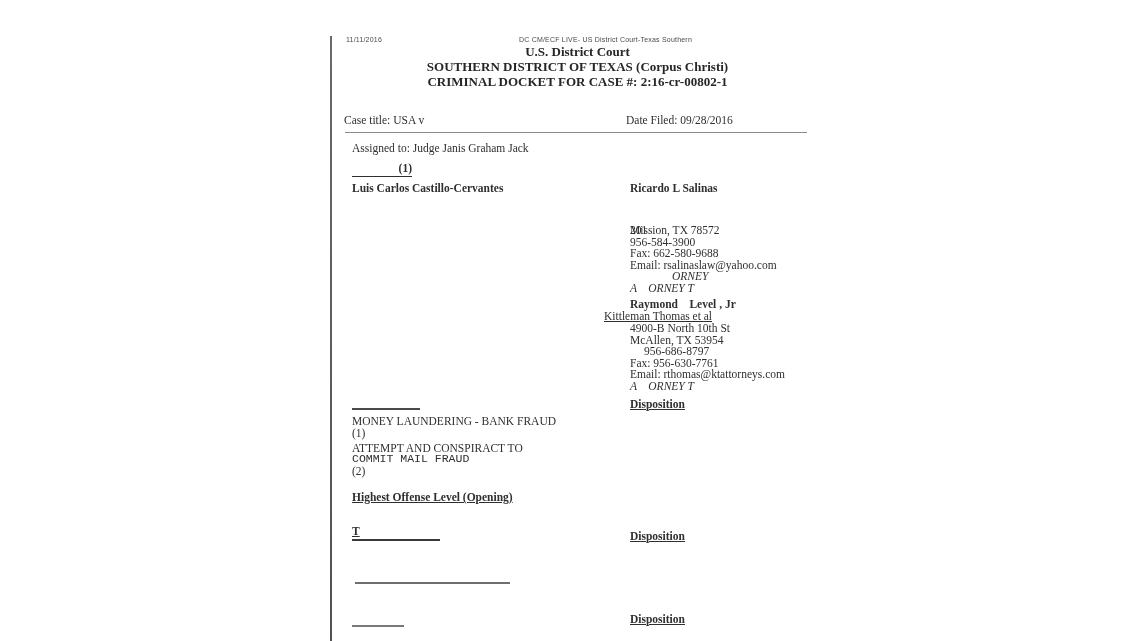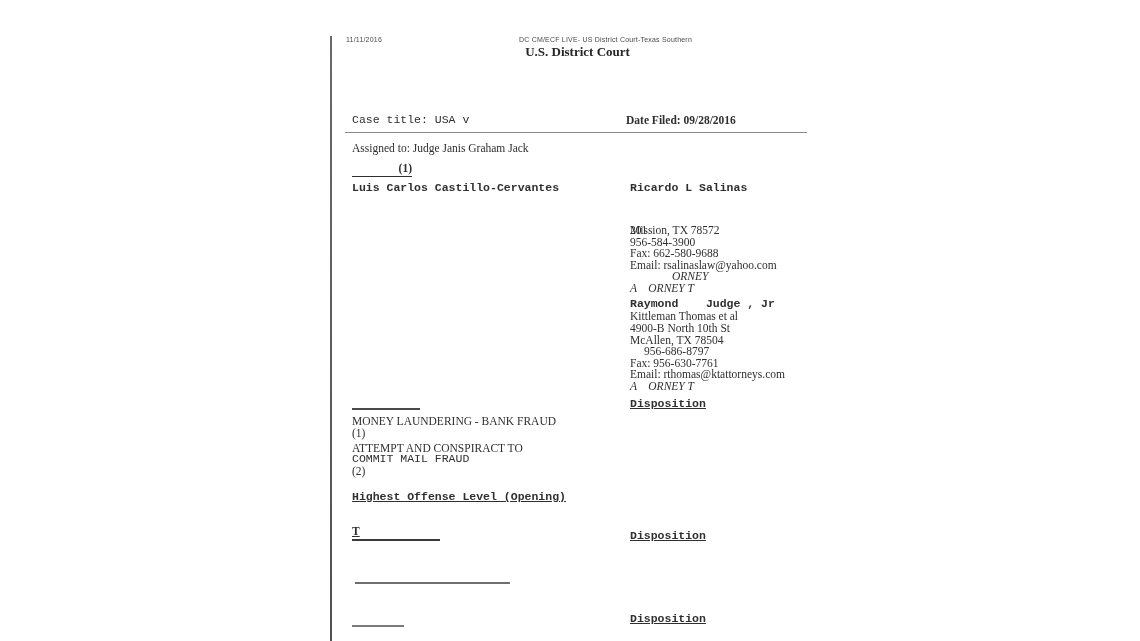--- a/index.html
+++ b/index.html
@@ -14,21 +14,21 @@
     margin-top: 36px;
   }
   .txt{
     position:absolute;
     font-family:"Liberation Serif", serif;
     font-size:11.5px;
     line-height:12px;
     color:#2f2f2f;
     white-space:pre;
   }
-  .b{font-weight:bold;font-family:Liberation Mono, monospace;}
+  .b{font-weight:bold;}
   .i{font-style:italic;}
   .u{text-decoration:underline;}
   .tiny{
     font-family:"Liberation Sans", sans-serif;
     font-size:7px;
     color:#4a4a4a;
     letter-spacing:0.2px;
   }
   .title-block{
     position:absolute;
@@ -80,44 +80,46 @@
 <div id="canvas">
 
   <div class="page-left-edge"></div>
   <div class="page-bottom-edge"></div>
 
   <div class="txt tiny" style="left:346px;top:-2px;">11/11/2016</div>
   <div class="txt tiny" style="left:519px;top:-2px;">DC CM/ECF LIVE- US District Court-Texas Southern</div>
 
   <div class="title-block">
     <div>U.S. District Court</div>
+    <div>SOUTHERN DISTRICT OF TEXAS (Corpus Christi)</div>
+    <div>CRIMINAL DOCKET FOR CASE #: 2:16-cr-00802-1</div>
   </div>
 
-  <div class="txt" style="left:352px;top:78px;font-family:Liberation Mono, monospace;">Case title: USA v</div>
-  <div class="txt" style="left:626px;top:78px;font-weight:bold;">Date Filed: 09/28/2016</div>
+  <div class="txt" style="left:344px;top:78px;">Case title: USA v</div>
+  <div class="txt" style="left:626px;top:78px;">Date Filed: 09/28/2016</div>
   <div class="rule" style="left:345px;top:96px;width:462px;"></div>
 
   <div class="txt" style="left:352px;top:106px;">Assigned to: Judge Janis Graham Jack</div>
 
   <div class="num-underline" style="left:352px;top:126px;width:60px;height:14px;">(1)</div>
   <div class="txt b" style="left:352px;top:146px;">Luis Carlos Castillo-Cervantes</div>
 
   <div class="txt b" style="left:630px;top:146px;">Ricardo L Salinas</div>
   <div class="txt" style="left:630px;top:188px;">201</div>
   <div class="txt" style="left:630px;top:188px;">Mission, TX 78572</div>
   <div class="txt" style="left:630px;top:200px;">956-584-3900</div>
   <div class="txt" style="left:630px;top:211px;">Fax: 662-580-9688</div>
   <div class="txt" style="left:630px;top:223px;">Email: rsalinaslaw@yahoo.com</div>
   <div class="txt i" style="left:672px;top:234px;">ORNEY</div>
   <div class="txt i" style="left:630px;top:246px;">A    ORNEY T</div>
 
-  <div class="txt b" style="left:630px;top:262px;">Raymond    Judge , Jr</div>
-  <div class="txt" style="left:630px;top:274px;">Kittleman Thomas et al</div>
+  <div class="txt b" style="left:630px;top:262px;">Raymond    Level , Jr</div>
+  <div class="txt" style="left:604px;top:274px;text-decoration:underline;">Kittleman Thomas et al</div>
   <div class="txt" style="left:630px;top:286px;">4900-B North 10th St</div>
-  <div class="txt" style="left:630px;top:298px;">McAllen, TX 78504</div>
+  <div class="txt" style="left:630px;top:298px;">McAllen, TX 53954</div>
   <div class="txt" style="left:644px;top:309px;">956-686-8797</div>
   <div class="txt" style="left:630px;top:321px;">Fax: 956-630-7761</div>
   <div class="txt" style="left:630px;top:332px;">Email: rthomas@ktattorneys.com</div>
   <div class="txt i" style="left:630px;top:344px;">A    ORNEY T</div>
 
   <div class="txt b u" style="left:630px;top:362px;">Disposition</div>
   <div class="blank-underline" style="left:352px;top:358px;width:68px;height:14px;"></div>
 
   <div class="txt" style="left:352px;top:379px;">MONEY LAUNDERING - BANK FRAUD</div>
   <div class="txt" style="left:352px;top:391px;">(1)</div>

